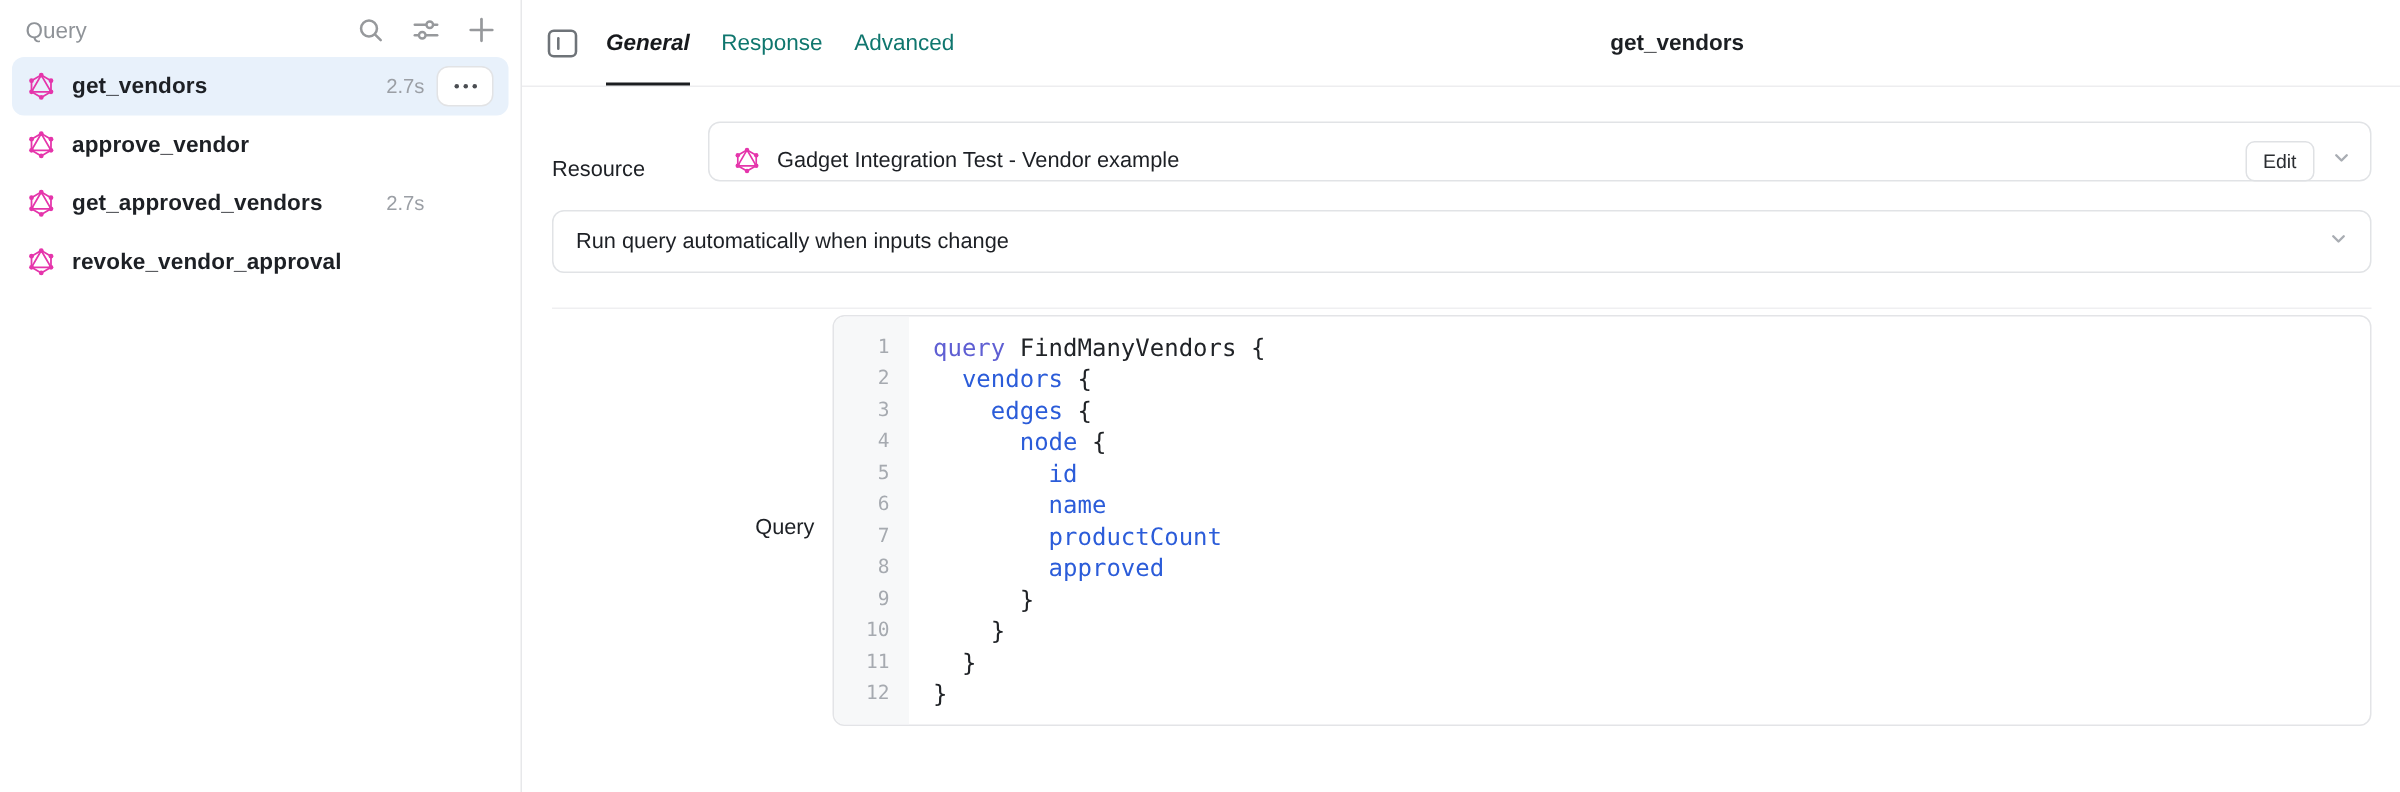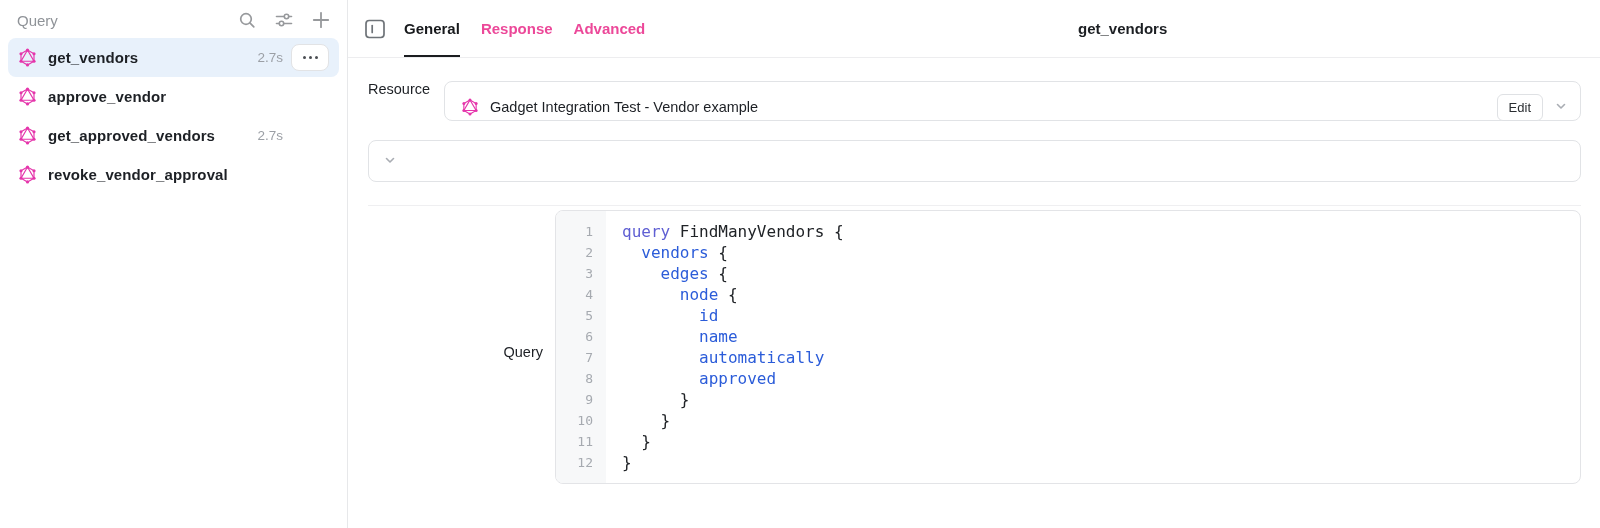--- a/index.html
+++ b/index.html
@@ -26,28 +26,28 @@
   .code-item-time { font-size: 13.5px; color: #9b9fa5; margin-right: 8px; }
   .code-item-time.pad { margin-right: 46px; }
   .more-btn { width: 38px; height: 27px; background: #fff; border: 1px solid #e2e3e5; border-radius: 8px; display: flex; align-items: center; justify-content: center; gap: 3px; cursor: pointer; }
   .more-btn i { width: 3px; height: 3px; border-radius: 50%; background: #4a4d52; display: block; }
 
   
   .main { flex: 1; display: flex; flex-direction: column; min-width: 0; }
   .main-header { height: 58px; border-bottom: 1px solid #ededef; display: flex; align-items: stretch; padding-left: 15px; }
   .panel-toggle { align-self: center; margin-right: 17px; cursor: pointer; background: none; border: none; width: 24px; height: 24px; display: flex; align-items: center; justify-content: center; }
   .tabs { display: flex; gap: 21px; }
-  .tab { display: flex; align-items: center; font-size: 15px; font-weight: 700; color: #ec4899; cursor: pointer; border-bottom: 2px solid transparent; padding-top: 2px; }
-  .tab.active { color: #17191c; font-weight: 700; border-bottom-color: #1b1d20; }
+  .tab { display: flex; align-items: center; font-size: 15px; font-weight: 400; color: #0f766e; cursor: pointer; border-bottom: 2px solid transparent; padding-top: 2px; }
+  .tab.active { color: #17191c; font-weight: 700; border-bottom-color: #1b1d20; font-style: italic; }
   .main-title-wrap { flex: 1; display: flex; align-items: center; justify-content: center; }
   .main-title { font-size: 15px; font-weight: 600; color: #1c1f23; }
 
   .content { padding: 23px 19px 0 20px; }
 
-  .field-row { display: flex; align-items: flex-start; }
+  .field-row { display: flex; align-items: flex-end; gap: 28px; }
   .field-label { width: 76px; font-size: 14.5px; font-weight: 500; color: #1d2025; flex-shrink: 0; }
   .select-box {
     flex: 1; height: 40px; border: 1px solid #e1e3e6; border-radius: 8px; background: #fff;
     display: flex; align-items: center; padding: 12px 13px 0 16px; cursor: pointer; min-width: 0;
   }
   .select-box .gql { width: 18px; height: 18px; margin-right: 11px; flex-shrink: 0; }
   .select-value { font-size: 14.5px; color: #1d2025; flex: 1; white-space: nowrap; overflow: hidden; }
   .edit-btn { font-family: inherit; font-size: 13px; color: #2a2d31; background: #fff; border: 1px solid #dfe1e4; border-radius: 6px; padding: 5px 11px; cursor: pointer; margin-right: 12px; }
   .chev { flex-shrink: 0; }
 
@@ -209,20 +209,21 @@
         <button class="edit-btn">Edit</button>
         <span class="chev">
           <svg width="12" height="12" viewBox="0 0 12 12" fill="none" stroke="#a9adb3" stroke-width="1.6" stroke-linecap="round" stroke-linejoin="round">
             <polyline points="2.5,4.5 6,8 9.5,4.5"></polyline>
           </svg>
         </span>
       </div>
     </div>
 
     <div class="run-select">
+      <span class="select-value">Run query automatically when inputs change</span>
       <span class="chev">
         <svg width="12" height="12" viewBox="0 0 12 12" fill="none" stroke="#a9adb3" stroke-width="1.6" stroke-linecap="round" stroke-linejoin="round">
           <polyline points="2.5,4.5 6,8 9.5,4.5"></polyline>
         </svg>
       </span>
     </div>
 
     <div class="divider"></div>
 
     <div class="query-section">
@@ -244,21 +245,21 @@
             <div>11</div>
             <div>12</div>
           </div>
         <div class="code-area">
             <div class="code-line"><span class="tok-kw">query</span><span class="tok-plain"> FindManyVendors {</span></div>
             <div class="code-line"><span class="tok-plain">  </span><span class="tok-field">vendors</span><span class="tok-plain"> {</span></div>
             <div class="code-line"><span class="tok-plain">    </span><span class="tok-field">edges</span><span class="tok-plain"> {</span></div>
             <div class="code-line"><span class="tok-plain">      </span><span class="tok-field">node</span><span class="tok-plain"> {</span></div>
             <div class="code-line"><span class="tok-plain">        </span><span class="tok-field">id</span></div>
             <div class="code-line"><span class="tok-plain">        </span><span class="tok-field">name</span></div>
-            <div class="code-line"><span class="tok-plain">        </span><span class="tok-field">automatically</span></div>
+            <div class="code-line"><span class="tok-plain">        </span><span class="tok-field">productCount</span></div>
             <div class="code-line"><span class="tok-plain">        </span><span class="tok-field">approved</span></div>
             <div class="code-line"><span class="tok-plain">      }</span></div>
             <div class="code-line"><span class="tok-plain">    }</span></div>
             <div class="code-line"><span class="tok-plain">  }</span></div>
             <div class="code-line"><span class="tok-plain">}</span></div>
           </div>
       </div>
     </div>
 
   </div>

